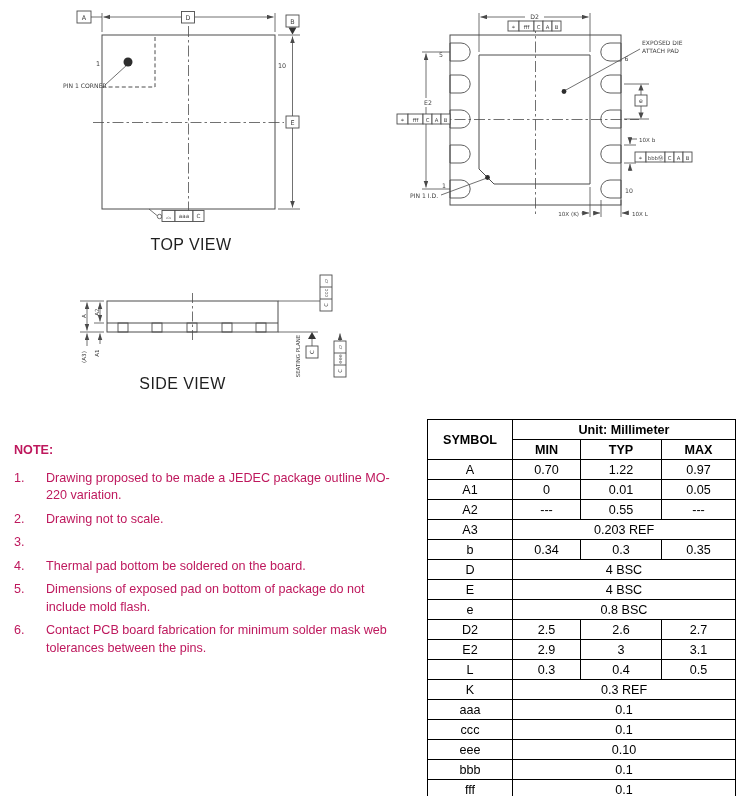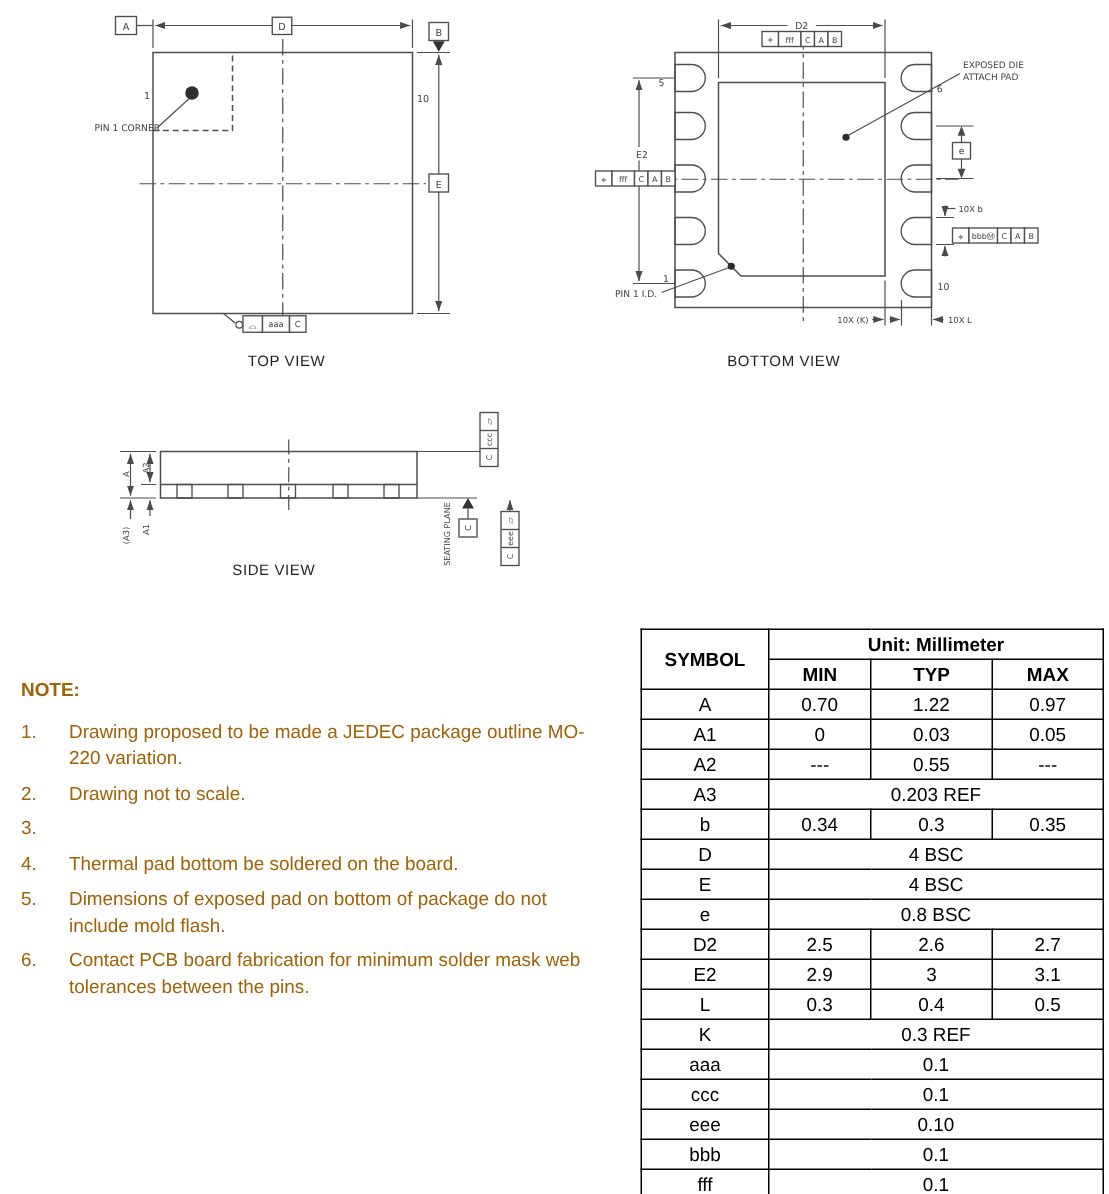--- a/index.html
+++ b/index.html
@@ -1,22 +1,22 @@
 <!DOCTYPE html>
 <html><head>
 <meta charset="utf-8">
 <style>
   html,body{margin:0;padding:0;background:#fff;}
   #page{position:relative;width:739px;height:796px;background:#fff;overflow:hidden;
         font-family:"Liberation Sans",sans-serif;color:#111;}
   svg{position:absolute;overflow:visible;}
   svg text{font-family:"DejaVu Sans","Liberation Sans",sans-serif;fill:#3f3f3f;}
-  .view-title{position:absolute;font-size:10px;color:#1f1f1f;letter-spacing:.4px;text-align:center;}
+  .view-title{position:absolute;font-size:16px;color:#1f1f1f;letter-spacing:.4px;text-align:center;}
   
-  .notes{position:absolute;left:14px;top:452px;width:396px;font-size:12.6px;line-height:17.5px;color:#a16207;}
+  .notes{position:absolute;left:14px;top:442px;width:396px;font-size:12.6px;line-height:17.5px;color:#be185d;}
   .notes-heading{font-weight:bold;margin-bottom:10px;}
   .note-item{display:flex;margin-bottom:6px;}
   .note-item .num{flex:none;width:32px;}
   .note-item .txt{width:352px;}
   
   .dim-table{position:absolute;left:427px;top:419px;border-collapse:collapse;table-layout:fixed;
              font-size:12.6px;color:#000;text-align:center;}
   .dim-table th,.dim-table td{border:1.5px solid #000;padding:0;height:19px;vertical-align:middle;}
   .dim-table th{font-weight:bold;}
   .c-sym{width:85px;} .c-min{width:68px;} .c-typ{width:81px;} .c-max{width:74px;}
@@ -172,21 +172,20 @@
       </g>
       <g font-size="5.3">
         <text x="245.5" y="157.8" font-size="6">⌖</text>
         <text x="260.5" y="157.5">bbbⓂ</text>
         <text x="274.5" y="157.5">C</text>
         <text x="283.5" y="157.5">A</text>
         <text x="292.5" y="157.5">B</text>
       </g>
     </g>
   </svg>
-  <div class="view-title" style="left:415px;top:236px;width:215px">BOTTOM VIEW</div>
 
   <svg style="left:60px;top:268px" width="310" height="128" viewBox="0 0 310 128">
     <g stroke="#4d4d4d" stroke-width="1" fill="none">
       <rect x="47" y="33" width="171" height="31"></rect>
       <line x1="47" y1="55" x2="218" y2="55"></line>
       <g stroke-width="0.9">
         <rect x="58" y="55" width="10" height="9"></rect>
         <rect x="92" y="55" width="10" height="9"></rect>
         <rect x="127" y="55" width="10" height="9"></rect>
         <rect x="162" y="55" width="10" height="9"></rect>
@@ -287,21 +286,21 @@
     <tbody id="table-body">
         <tr>
           <td>A</td>
           <td>0.70</td>
           <td>1.22</td>
           <td>0.97</td>
         </tr>
         <tr>
           <td>A1</td>
           <td>0</td>
-          <td>0.03</td>
+          <td>0.01</td>
           <td>0.05</td>
         </tr>
         <tr>
           <td>A2</td>
           <td>---</td>
           <td>0.55</td>
           <td>---</td>
         </tr>
         <tr>
           <td>A3</td>

